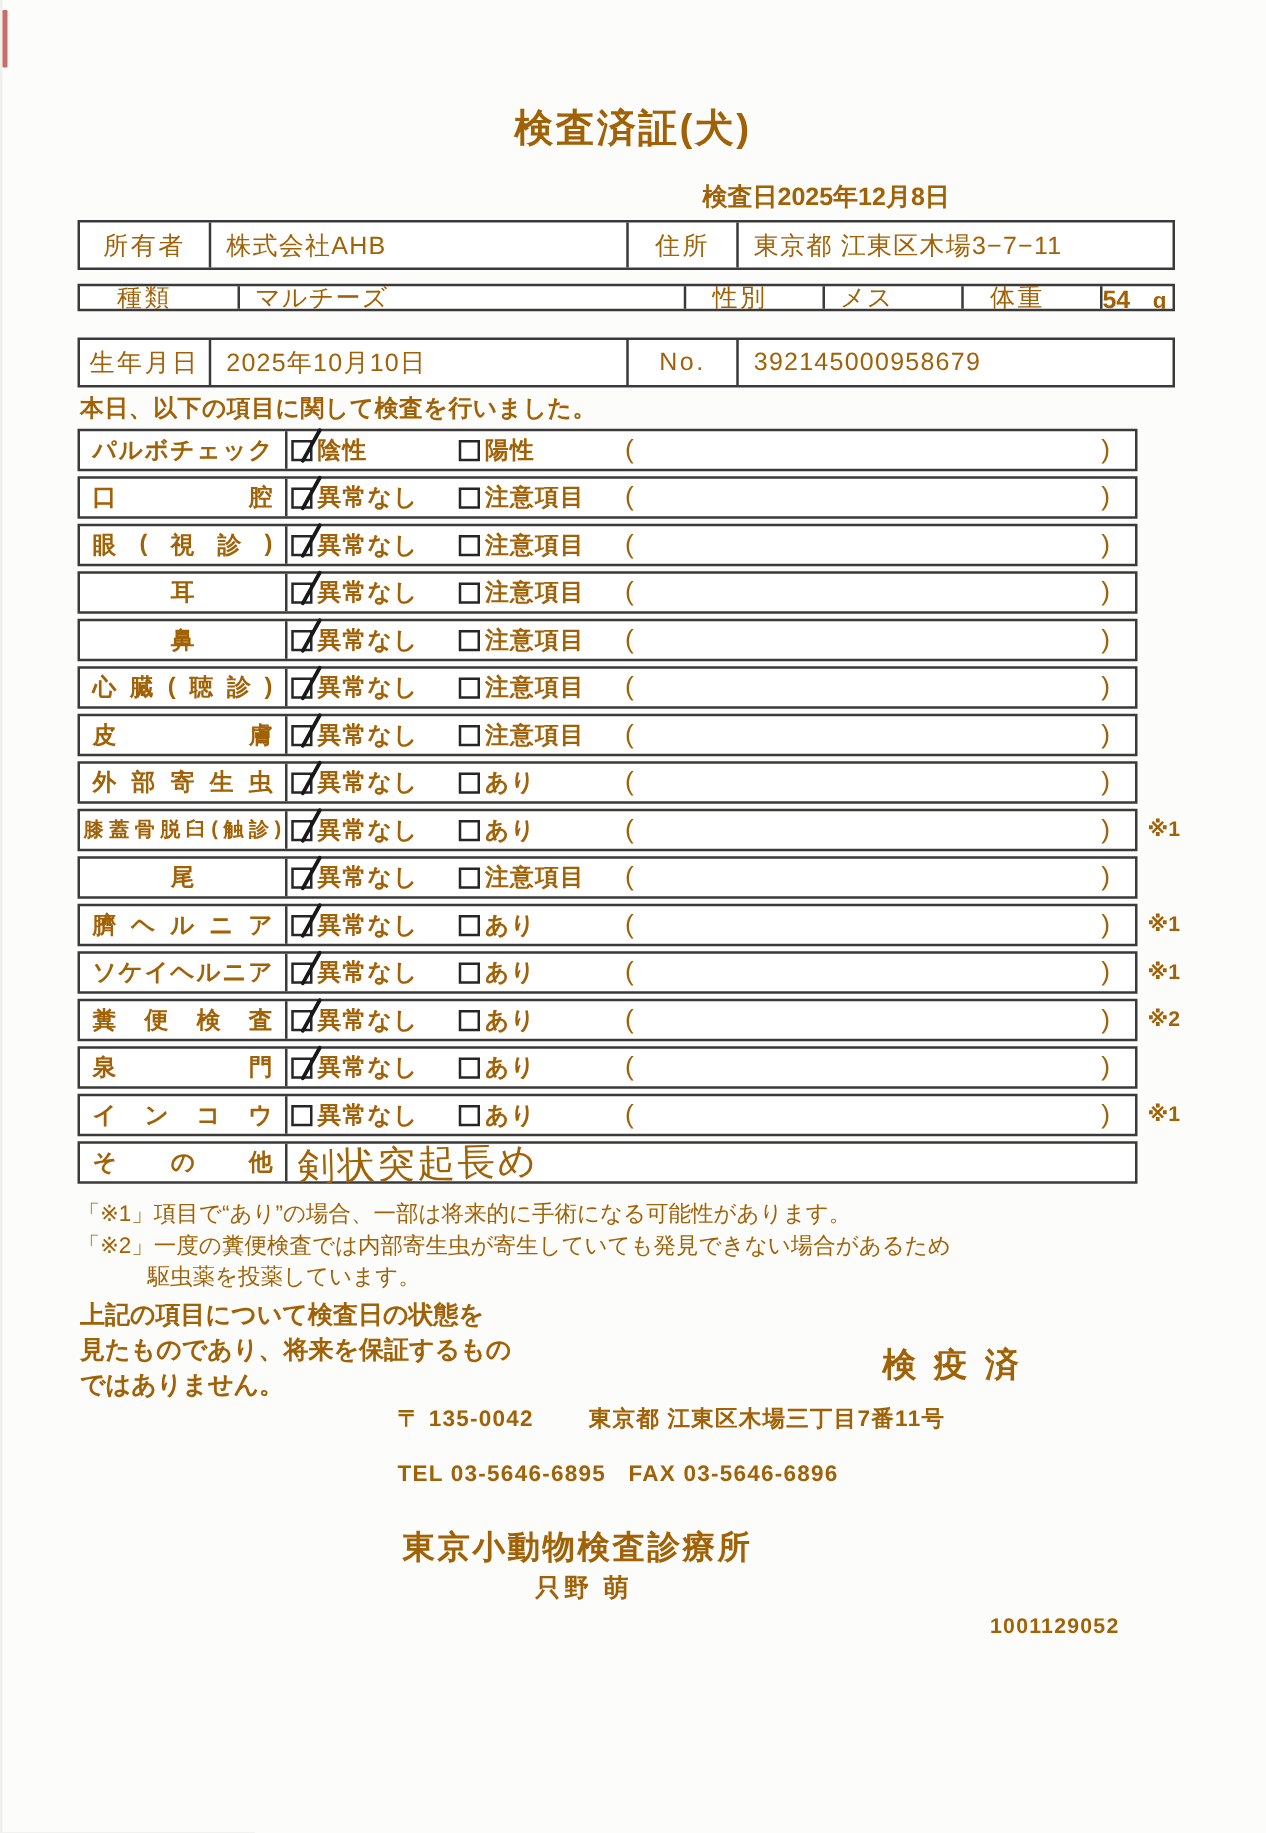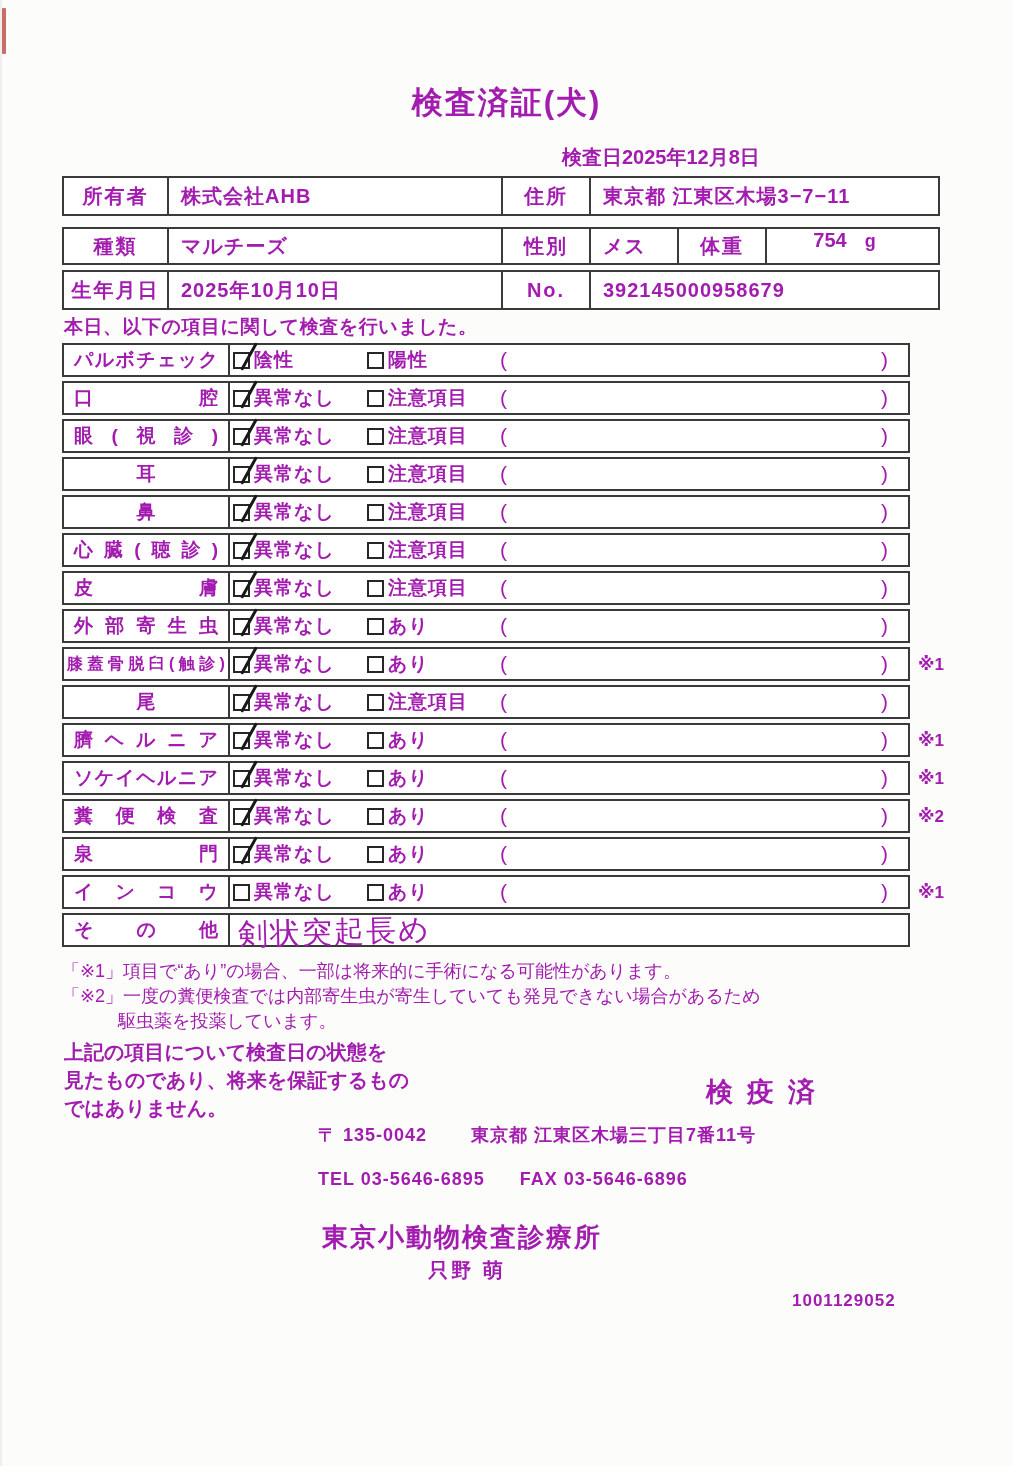--- a/index.html
+++ b/index.html
@@ -2,38 +2,38 @@
 <html><head>
 <meta charset="utf-8">
 <style>
   html,body{margin:0;padding:0;background:#e9e9e7;}
   .page{
     position:relative;
     width:1013px;height:1466px;
     margin:0 auto;
     background:#fcfcfa;
     font-family:"Liberation Sans","DejaVu Sans",sans-serif;
-    color:#a21caf;
+    color:#a16207;
     overflow:hidden;
   }
   .scan-edge{position:absolute;left:0;top:0;width:2px;height:100%;background:rgba(0,0,0,0.05);}
   .red-mark{position:absolute;left:2px;top:8px;width:4px;height:46px;background:rgba(186,62,55,0.75);border-radius:1px;}
 
   .title{position:absolute;top:82px;left:0;width:100%;text-align:center;
     font-size:31px;font-weight:700;letter-spacing:2px;}
 
   .exam-date{position:absolute;top:144px;left:562px;width:376px;display:flex;
     justify-content:flex-start;font-size:20px;font-weight:600;}
 
   .tbl{position:absolute;left:62px;width:878px;display:flex;
     border:2px solid #3a3a3a;box-sizing:border-box;background:#fff;}
   .owner-tbl{top:176px;height:40px;}
-  .breed-tbl{top:227px;height:38px;}
+  .breed-tbl{top:227px;height:22px;gap:23px;}
   .birth-tbl{top:270px;height:40px;}
-  .cell{display:flex;align-items:center;box-sizing:border-box;font-size:20px;font-weight:700;overflow:hidden;white-space:nowrap;}
+  .cell{display:flex;align-items:center;box-sizing:border-box;font-size:20px;font-weight:400;overflow:hidden;white-space:nowrap;}
   .tbl .cell:not(:first-child){border-left:2px solid #3a3a3a;}
   .cell.th{justify-content:center;letter-spacing:2px;}
   .cell.val{padding-left:12px;letter-spacing:1px;}
   .w103{width:103px;flex:none;}
   .w334{width:334px;flex:none;}
   .w88{width:88px;flex:none;}
   .grow{flex:1;}
   .weight-val{flex:1;display:flex;justify-content:center;align-items:baseline;
     gap:18px;padding-right:16px;font-size:20px;font-weight:600;}
   .weight-val .unit{font-size:18px;}
@@ -66,21 +66,21 @@
     font-family:"DejaVu Serif","Liberation Serif",serif;}
 
   .footnotes{position:absolute;left:62px;top:959px;font-size:18px;font-weight:400;line-height:25px;}
   .footnote.indent{padding-left:56px;}
 
   .disclaimer{position:absolute;left:64px;top:1038px;font-size:20px;font-weight:700;line-height:28px;}
 
   .stamp{position:absolute;left:706px;top:1074px;font-size:27px;font-weight:600;letter-spacing:14px;}
 
   .addr-line{position:absolute;left:318px;top:1123px;font-size:18px;font-weight:600;display:flex;gap:44px;letter-spacing:1px;align-items:center;}
-  .tel-line{position:absolute;left:318px;top:1169px;font-size:18px;font-weight:600;display:flex;gap:35px;letter-spacing:1px;}
+  .tel-line{position:absolute;left:318px;top:1169px;font-size:18px;font-weight:600;display:flex;gap:18px;letter-spacing:1px;}
   .clinic-name{position:absolute;left:322px;top:1220px;font-size:26px;font-weight:600;letter-spacing:2px;}
   .clinic-person{position:absolute;left:322px;top:1257px;width:290px;text-align:center;font-size:20px;font-weight:600;letter-spacing:3px;}
   .doc-code{position:absolute;left:792px;top:1291px;font-size:17px;font-weight:600;letter-spacing:1px;}
 </style>
 </head>
 <body>
 
 <div class="page">
   <div class="scan-edge"></div>
   <div class="red-mark"></div>

